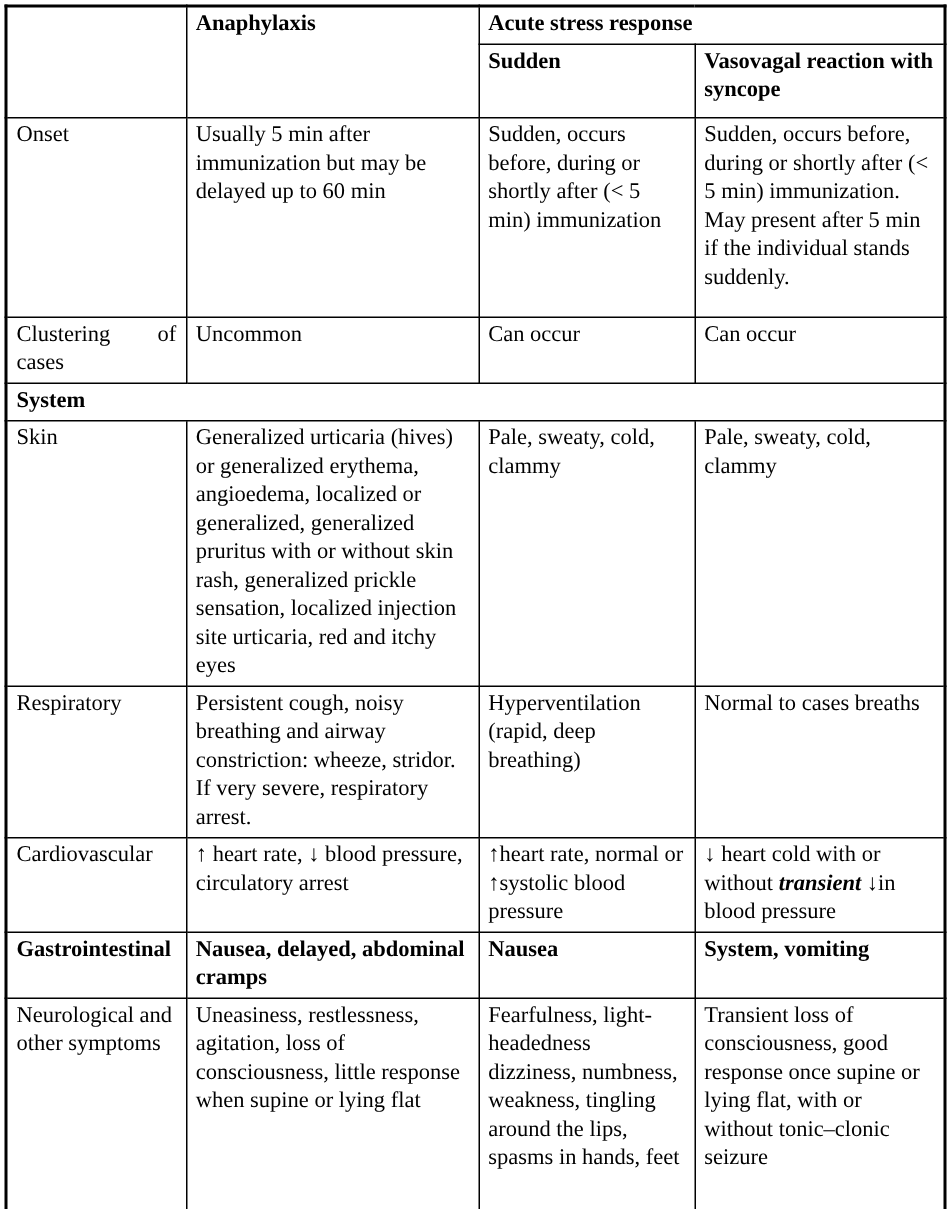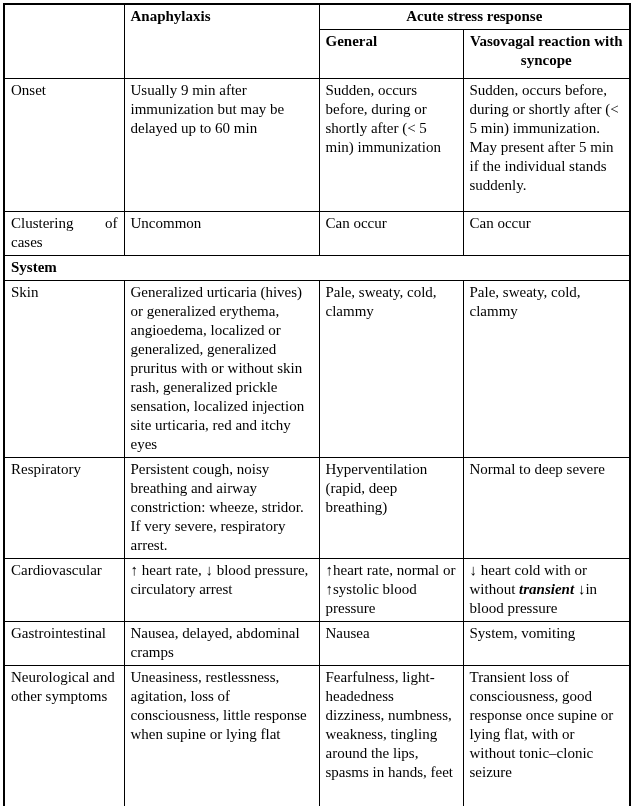--- a/index.html
+++ b/index.html
@@ -26,34 +26,34 @@
     border: 1px solid #000000;
     vertical-align: top;
     padding: 2px 6px 3px 6px;
     font-size: 15px;
     line-height: 19px;
     white-space: pre-line;
     overflow: hidden;
     word-wrap: break-word;
   }
   td.bold { font-weight: bold; }
-  td.center { text-align: center; }
+  td.center { text-align: left; }
   td.vmid { vertical-align: middle; margin-top: 16px; }
   td.justify { text-align: justify; }
   .italic { font-style: italic; font-weight: bold; }
 
   tr.h-acute   { height: 20px; }
   tr.h-subhead { height: 49px; }
   tr.h-onset   { height: 133px; border-radius: 11px; }
   tr.h-cluster { height: 40px; }
   tr.h-system  { height: 21px; margin-left: 36px; }
   tr.h-skin    { height: 146px; }
   tr.h-resp    { height: 95px; margin-top: 11px; }
   tr.h-cardio  { height: 58px; }
-  tr.h-gastro  { height: 44px; }
+  tr.h-gastro  { height: 44px; font-weight: bold; }
   tr.h-neuro   { height: 148px; }
 </style>
 </head>
 <body>
 
 <div class="doc-wrap">
   <table class="cmp">
     <colgroup>
       <col style="width:120px">
       <col style="width:195px">
@@ -61,27 +61,27 @@
       <col style="width:167px">
     </colgroup>
 
     <tbody>
         <tr class="h-acute">
       <td rowspan="2"></td>
       <td rowspan="2" class="bold vmid">Anaphylaxis</td>
       <td colspan="2" class="bold center">Acute stress response</td>
     </tr>
     <tr class="h-subhead">
-      <td class="bold">General</td>
+      <td class="bold">Sudden</td>
       <td class="bold center">Vasovagal reaction with syncope</td>
     </tr>
 
     <tr class="h-onset">
       <td>Onset</td>
-      <td>Usually 9 min after immunization but may be delayed up to 60 min</td>
+      <td>Usually 5 min after immunization but may be delayed up to 60 min</td>
       <td>Sudden, occurs before, during or shortly after (&lt; 5 min) immunization</td>
       <td>Sudden, occurs before, during or shortly after (&lt; 5 min) immunization. May present after 5 min if the individual stands suddenly.</td>
     </tr>
 
     <tr class="h-cluster">
       <td class="justify">Clustering of cases</td>
       <td>Uncommon</td>
       <td>Can occur</td>
       <td>Can occur</td>
     </tr>
@@ -94,21 +94,21 @@
       <td>Skin</td>
       <td>Generalized urticaria (hives) or generalized erythema, angioedema, localized or generalized, generalized pruritus with or without skin rash, generalized prickle sensation, localized injection site urticaria, red and itchy eyes</td>
       <td>Pale, sweaty, cold, clammy</td>
       <td>Pale, sweaty, cold, clammy</td>
     </tr>
 
     <tr class="h-resp">
       <td>Respiratory</td>
       <td>Persistent cough, noisy breathing and airway constriction: wheeze, stridor. If very severe, respiratory arrest.</td>
       <td>Hyperventilation (rapid, deep breathing)</td>
-      <td>Normal to deep severe</td>
+      <td>Normal to cases breaths</td>
     </tr>
 
     <tr class="h-cardio">
       <td>Cardiovascular</td>
       <td>↑ heart rate, ↓ blood pressure, circulatory arrest</td>
       <td>↑heart rate, normal or ↑systolic blood pressure</td>
       <td><span>↓ heart cold with or without </span><span class="italic">transient</span><span> ↓in blood pressure</span></td>
     </tr>
 
     <tr class="h-gastro">

